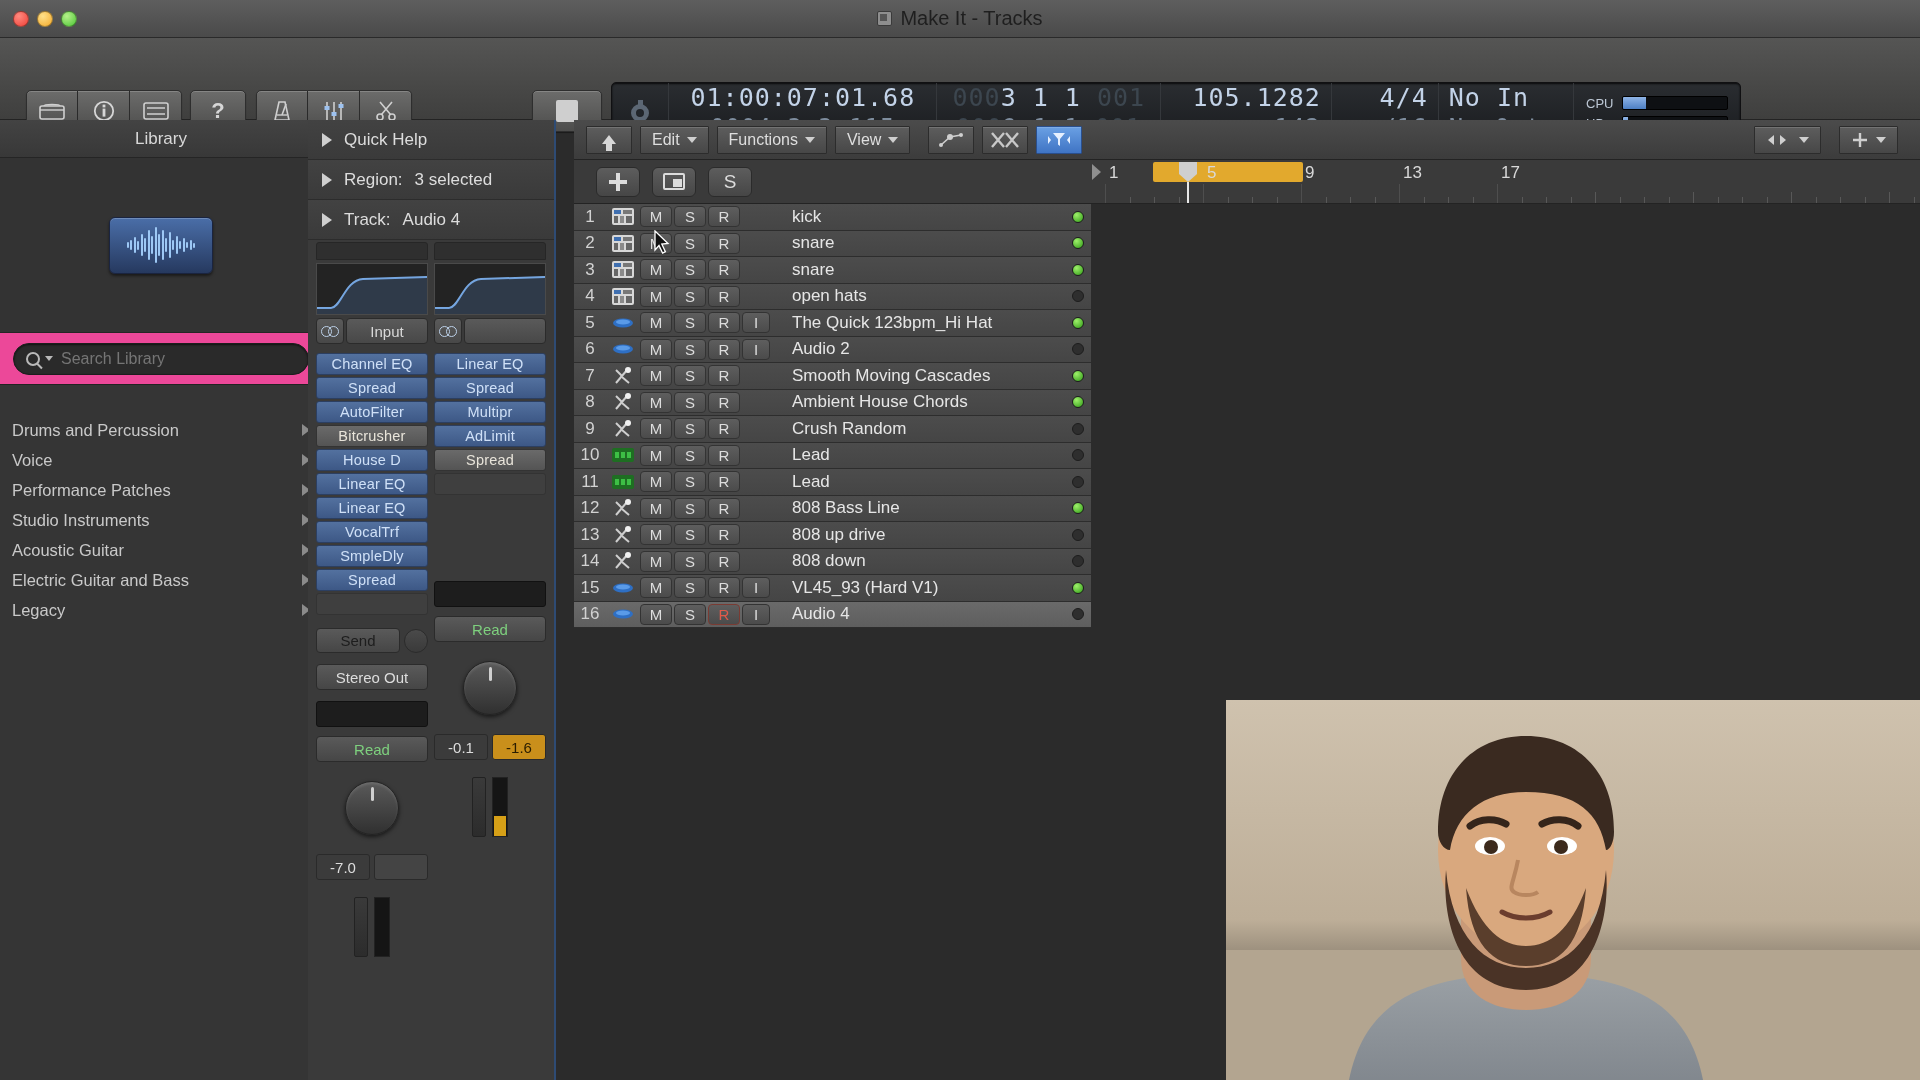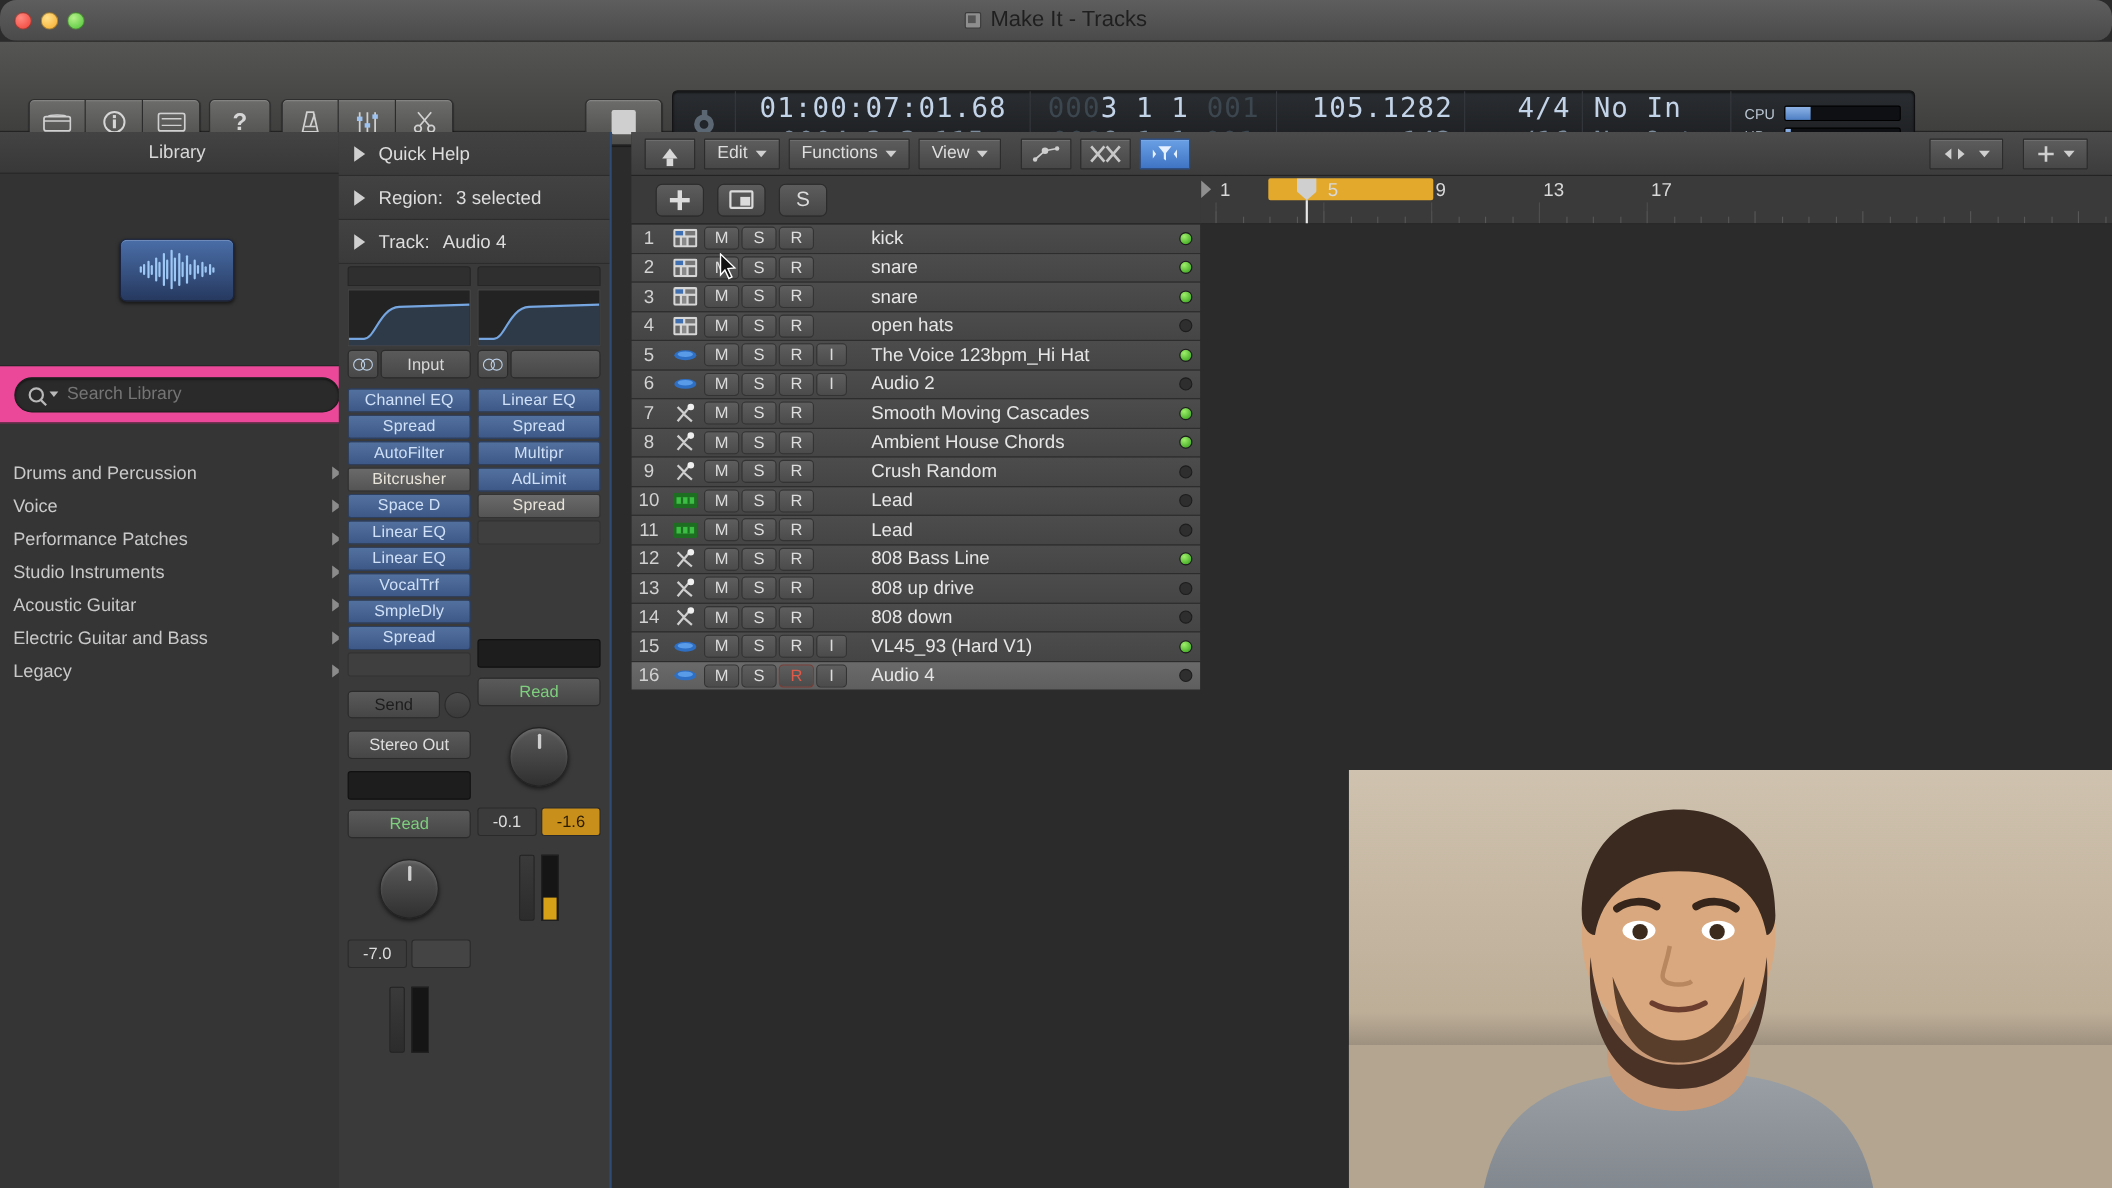--- a/index.html
+++ b/index.html
@@ -2,21 +2,21 @@
 <html><head>
 <meta charset="utf-8">
 <style>
   * { box-sizing: border-box; margin:0; padding:0; }
   html,body { width:1920px; height:1080px; overflow:hidden; background:#2b2b2b;
     font-family:"Liberation Sans", sans-serif; -webkit-font-smoothing:antialiased; }
 
   
   .titlebar { position:absolute; left:0; top:0; width:1920px; height:38px;
     background:linear-gradient(#5e5e5e,#4a4a4a); border-bottom:1px solid #2a2a2a;
-    display:flex; align-items:center;border-radius:15px; }
+    display:flex; align-items:center; }
   .traffic { display:flex; gap:8px; padding-left:13px; }
   .tl { width:16px; height:16px; border-radius:50%; border:1px solid rgba(0,0,0,.35); }
   .tl.red{background:radial-gradient(circle at 35% 30%,#ff8a80,#ef4036);}
   .tl.yellow{background:radial-gradient(circle at 35% 30%,#ffe08a,#f5ab2b);}
   .tl.green{background:radial-gradient(circle at 35% 30%,#b5f08a,#4cc435);}
   .win-title { position:absolute; left:0; right:0; text-align:center;
     font-size:20px; color:#1f1f1f; font-weight:500; pointer-events:none;
     display:flex; align-items:center; justify-content:center; gap:8px; }
   .win-doc-icon { width:15px; height:15px; border:1.5px solid #3a3a3a; border-radius:2px;
     background:#8e8e8e; display:inline-block; position:relative; }
@@ -472,21 +472,21 @@
                 <i></i>
               </span>
             </div>
             <div class="io-btn">Input</div>
           </div>
           <div class="plug-list">
             <div class="plug on">Channel EQ</div>
             <div class="plug on">Spread</div>
             <div class="plug on">AutoFilter</div>
             <div class="plug off">Bitcrusher</div>
-            <div class="plug on">Space D</div>
+            <div class="plug on">House D</div>
             <div class="plug on">Linear EQ</div>
             <div class="plug on">Linear EQ</div>
             <div class="plug on">VocalTrf</div>
             <div class="plug on">SmpleDly</div>
             <div class="plug on">Spread</div>
             <div class="plug empty"></div>
           </div>
           <div class="send-row">
             <div class="send-btn">Send</div>
             <div class="send-knob"></div>
@@ -776,21 +776,21 @@
                   <ellipse cx="11" cy="6" rx="10" ry="4.5" fill="#2e6fc4"></ellipse>
                   <ellipse cx="11" cy="5" rx="7" ry="2.5" fill="#5a9be8"></ellipse>
                 </svg>
               </span>
               <span class="msr">
                 <span>M</span>
                 <span>S</span>
                 <span class="">R</span>
                 <span class="inmon">I</span>
               </span>
-              <span class="tname">The Voice 123bpm_Hi Hat</span>
+              <span class="tname">The Quick 123bpm_Hi Hat</span>
               <span class="tled">
                 <span class="led on"></span>
               </span>
             </div>
             <div class="thead">
               <span class="tnum">6</span>
               <span class="ticon">
                 <svg width="22" height="12" viewBox="0 0 22 12">
                   <ellipse cx="11" cy="6" rx="10" ry="4.5" fill="#2e6fc4"></ellipse>
                   <ellipse cx="11" cy="5" rx="7" ry="2.5" fill="#5a9be8"></ellipse>

